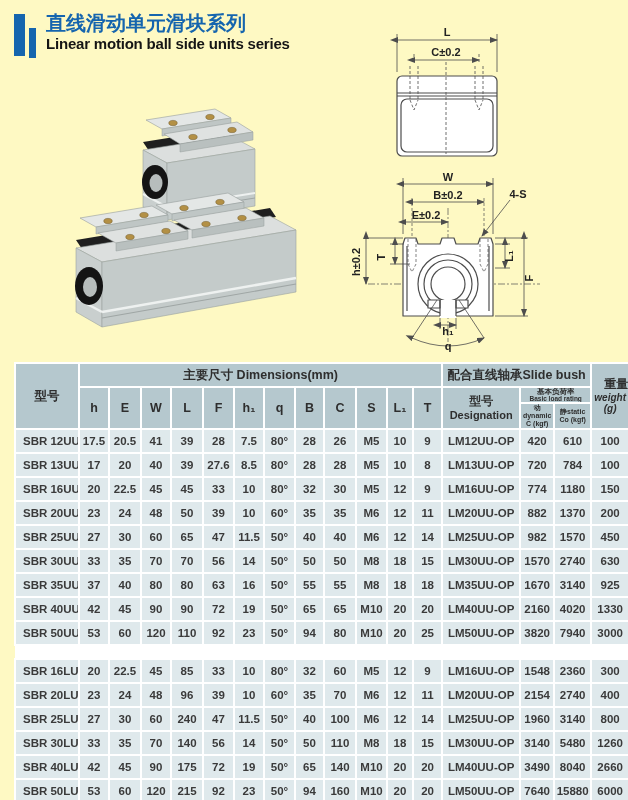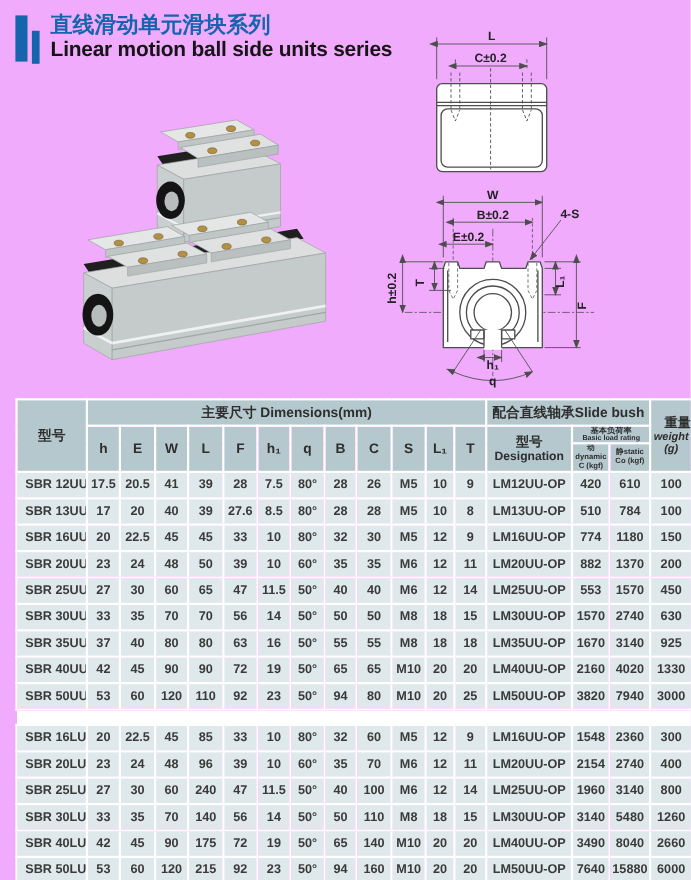--- a/index.html
+++ b/index.html
@@ -1,26 +1,26 @@
 <!DOCTYPE html>
 <html><head>
 <meta charset="utf-8">
 <style>
   html,body{margin:0;padding:0;background:#ffffff;}
   body{width:628px;height:800px;position:relative;font-family:"Liberation Sans",sans-serif;overflow:hidden;}
-  .page{position:absolute;inset:0;background:#f0abfc;}
+  .page{position:absolute;inset:0;background:#fef9c3;}
 
   
   .hdr{position:absolute;left:14px;top:12px;display:flex;}
   .bars{position:relative;width:28px;height:60px;}
   .bar1{position:absolute;left:0;top:2px;width:11px;height:42px;}
   .bar2{position:absolute;left:15px;top:16px;width:7px;height:30px;}
   .titles{margin-left:4px;}
   .t-zh{margin:0;font-size:20px;font-weight:bold;line-height:1.15;}
-  .t-en{margin:0;font-size:19px;font-weight:bold;color:#151515;line-height:1.2;letter-spacing:-0.2px;}
+  .t-en{margin:0;font-size:15px;font-weight:bold;color:#151515;line-height:1.2;letter-spacing:-0.2px;}
   .t-models{margin:0;font-size:20px;font-weight:bold;line-height:1.2;letter-spacing:0.5px;}
 
   
   .media svg{position:absolute;}
   .svg-photo{left:18px;top:90px;}
   .svg-side{left:383px;top:12px;}
   .svg-front{left:352px;top:172px;}
   .draw-label{font-family:"Liberation Sans",sans-serif;font-size:11px;font-weight:600;fill:#222;}
 
   
@@ -337,21 +337,21 @@
             <td>39</td>
             <td>27.6</td>
             <td>8.5</td>
             <td>80°</td>
             <td>28</td>
             <td>28</td>
             <td>M5</td>
             <td>10</td>
             <td>8</td>
             <td>LM13UU-OP</td>
-            <td>510</td>
+            <td>720</td>
             <td>784</td>
             <td>100</td>
           </tr>
           <tr>
             <td class="model">SBR 16UU</td>
             <td>20</td>
             <td>22.5</td>
             <td>45</td>
             <td>45</td>
             <td>33</td>
@@ -394,21 +394,21 @@
             <td>65</td>
             <td>47</td>
             <td>11.5</td>
             <td>50°</td>
             <td>40</td>
             <td>40</td>
             <td>M6</td>
             <td>12</td>
             <td>14</td>
             <td>LM25UU-OP</td>
-            <td>553</td>
+            <td>982</td>
             <td>1570</td>
             <td>450</td>
           </tr>
           <tr>
             <td class="model">SBR 30UU</td>
             <td>33</td>
             <td>35</td>
             <td>70</td>
             <td>70</td>
             <td>56</td>

